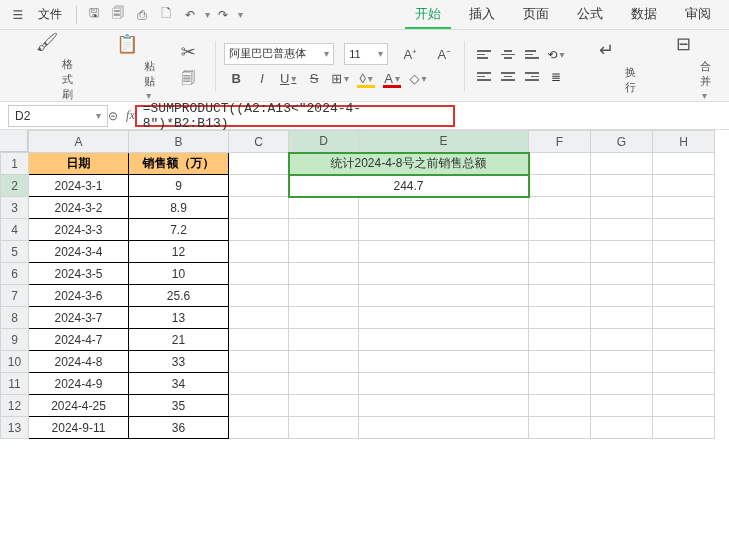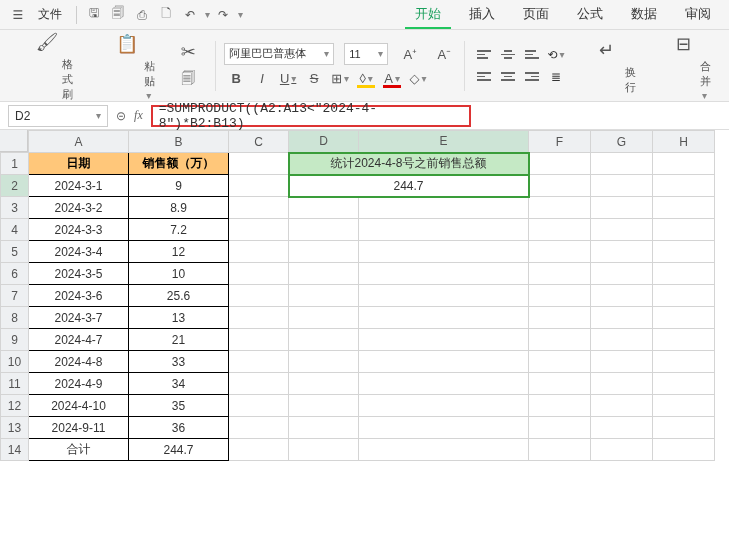--- a/index.html
+++ b/index.html
@@ -36,21 +36,21 @@
 .cu-red::after { background: #d00; }
 .cu-yellow::after { background: #fc0; }
 .align-grid { display: flex; flex-direction: column; gap: 4px; }
 .align-row { display: flex; gap: 2px; }
 .abtn { width: 22px; height: 18px; display: flex; align-items: center; justify-content: center; cursor: pointer; }
 .alines { width: 14px; display: flex; flex-direction: column; gap: 2px; }
 .aline { height: 1.5px; background: #666; }
 .aline.s8 { width: 8px; } .aline.s14 { width: 14px; } .aline.s11 { width: 11px; }
 
 
-.fbar { height: 28px; border-bottom: 1px solid #ddd; display: flex; align-items: center; padding: 4px 8px; gap: 8px; }
+.fbar { height: 28px; border-bottom: 1px solid #ddd; display: flex; align-items: center; padding: 4px 8px; }
 .namebox { width: 100px; height: 22px; border: 1px solid #ccc; background: #fff; display: flex; align-items: center; padding: 0 6px; font-size: 12px; justify-content: space-between; }
 .fx-icons { display: flex; gap: 8px; align-items: center; color: #666; }
 .fx-lbl { font-style: italic; font-family: serif; }
 .formula-box { flex: 1; height: 22px; border: 2px solid #d33; background: #fff; display: flex; align-items: center; padding: 0 6px; font-family: "Courier New", monospace; font-size: 13px; color: #333; max-width: 320px; }
 
 
 .grid-wrap { position: relative; }
 .corner { position: absolute; left: 0; top: 0; width: 28px; height: 22px; background: #eef0f2; border-right: 1px solid #ccc; border-bottom: 1px solid #ccc; }
 .grid { border-collapse: collapse; table-layout: fixed; }
 .grid th, .grid td { border: 1px solid #d4d4d4; height: 22px; font-size: 12px; text-align: center; padding: 0; }
@@ -345,46 +345,35 @@
           <td class="data-bordered">34</td>
           <td></td>
           <td></td>
           <td></td>
           <td></td>
           <td></td>
           <td></td>
         </tr>
       <tr>
           <th class="rowhdr">12</th>
-          <td class="data-bordered">2024-4-10</td>
+          <td class="data-bordered">2024-4-25</td>
           <td class="data-bordered">35</td>
           <td></td>
           <td></td>
           <td></td>
           <td></td>
           <td></td>
           <td></td>
         </tr>
       <tr>
           <th class="rowhdr">13</th>
           <td class="data-bordered">2024-9-11</td>
           <td class="data-bordered">36</td>
           <td></td>
           <td></td>
           <td></td>
           <td></td>
           <td></td>
           <td></td>
         </tr>
-      <tr>
-          <th class="rowhdr">14</th>
-          <td class="data-bordered">合计</td>
-          <td class="data-bordered">244.7</td>
-          <td></td>
-          <td></td>
-          <td></td>
-          <td></td>
-          <td></td>
-          <td></td>
-        </tr>
     </tbody>
   </table>
 </div>
 
 </body></html>

